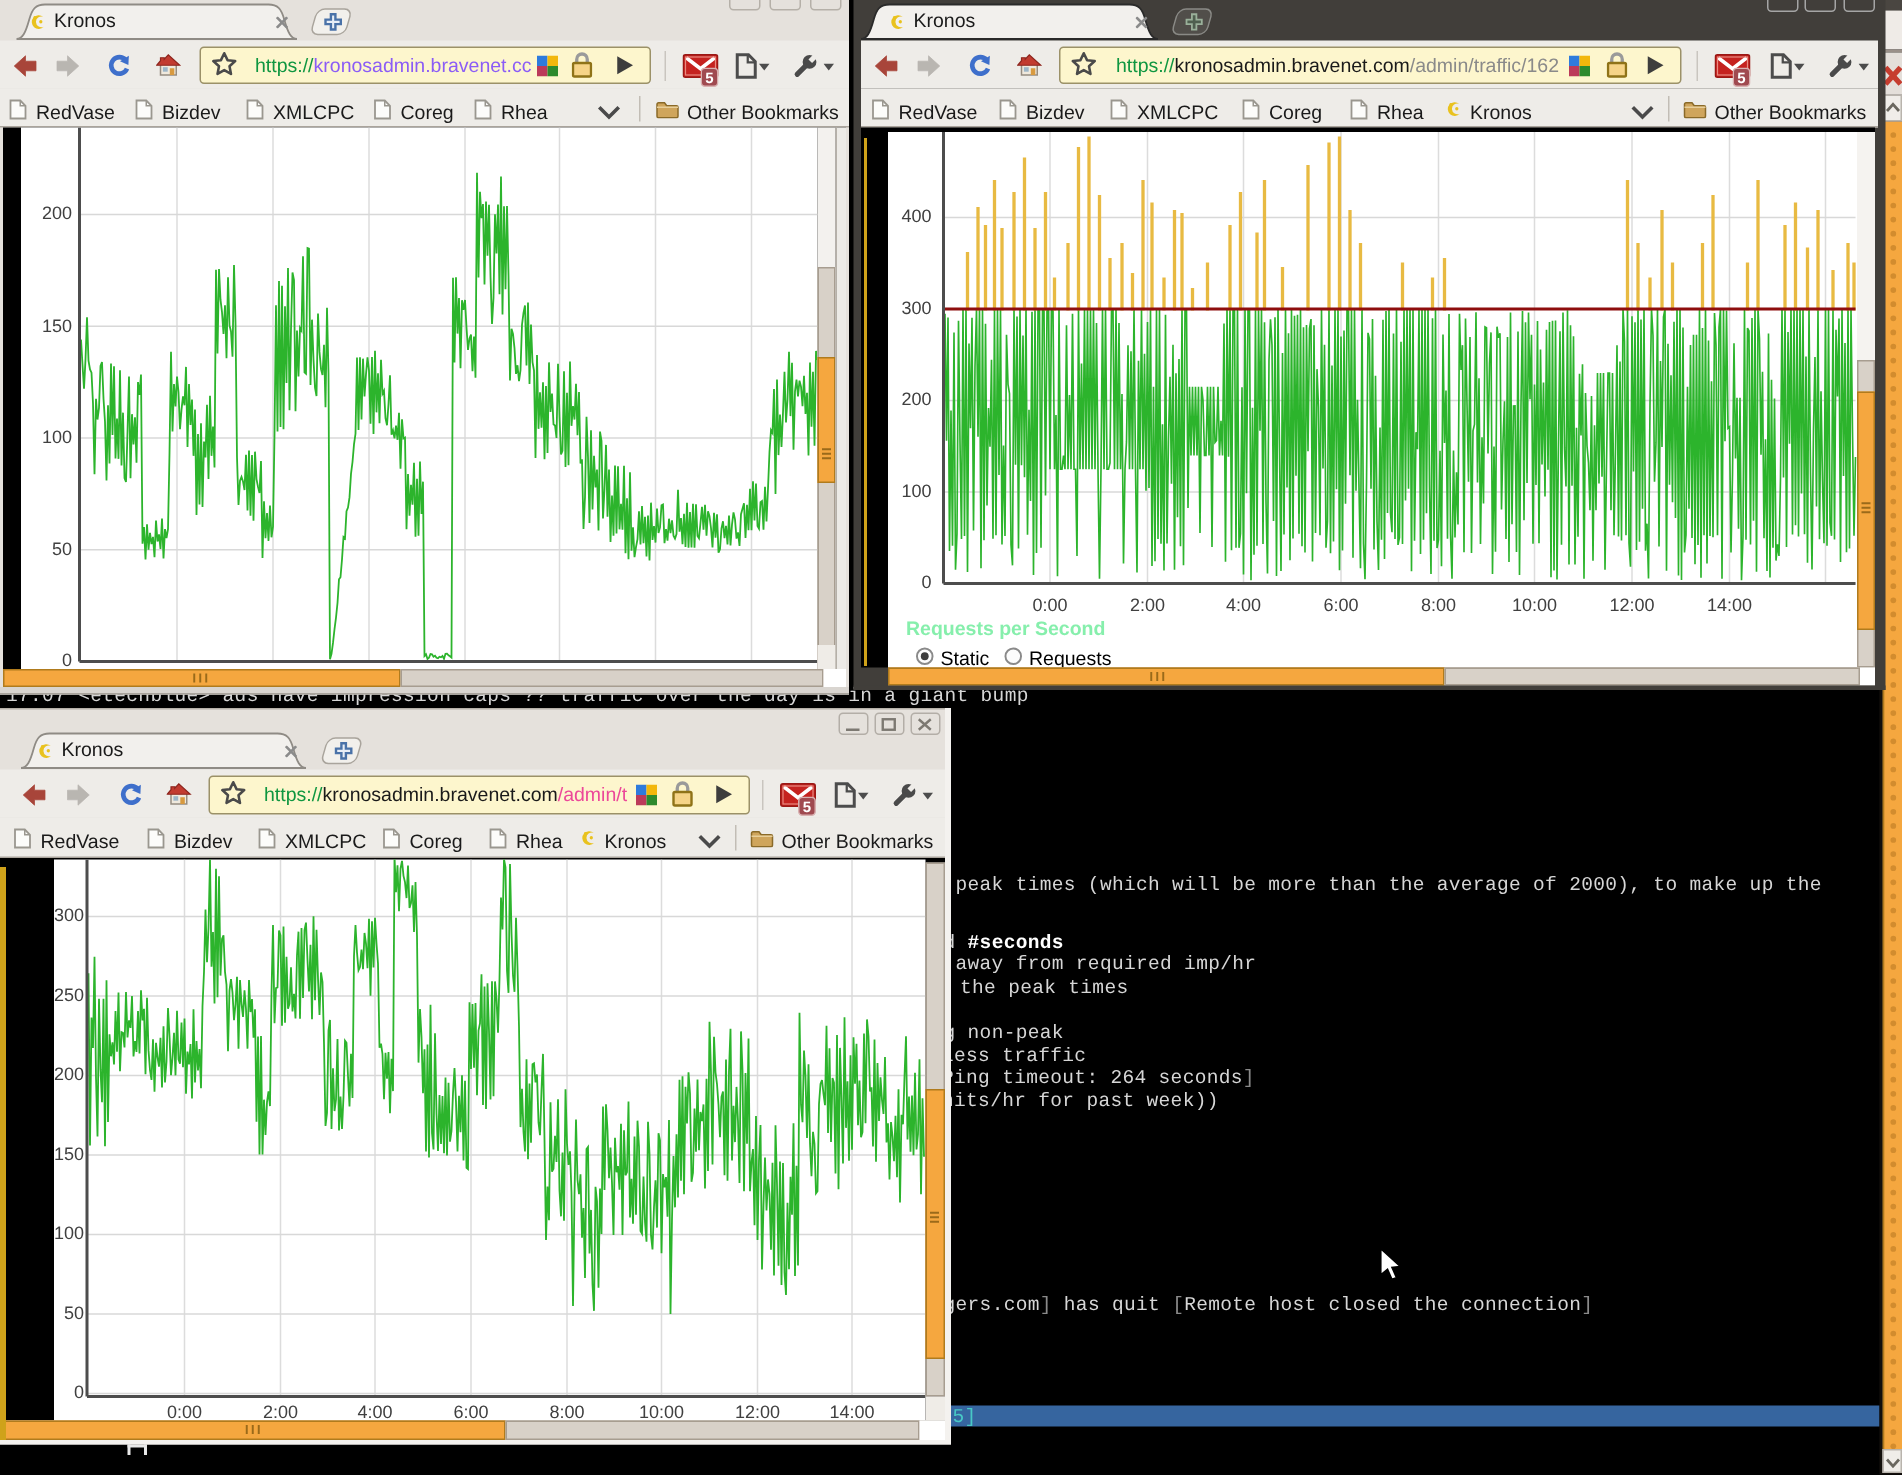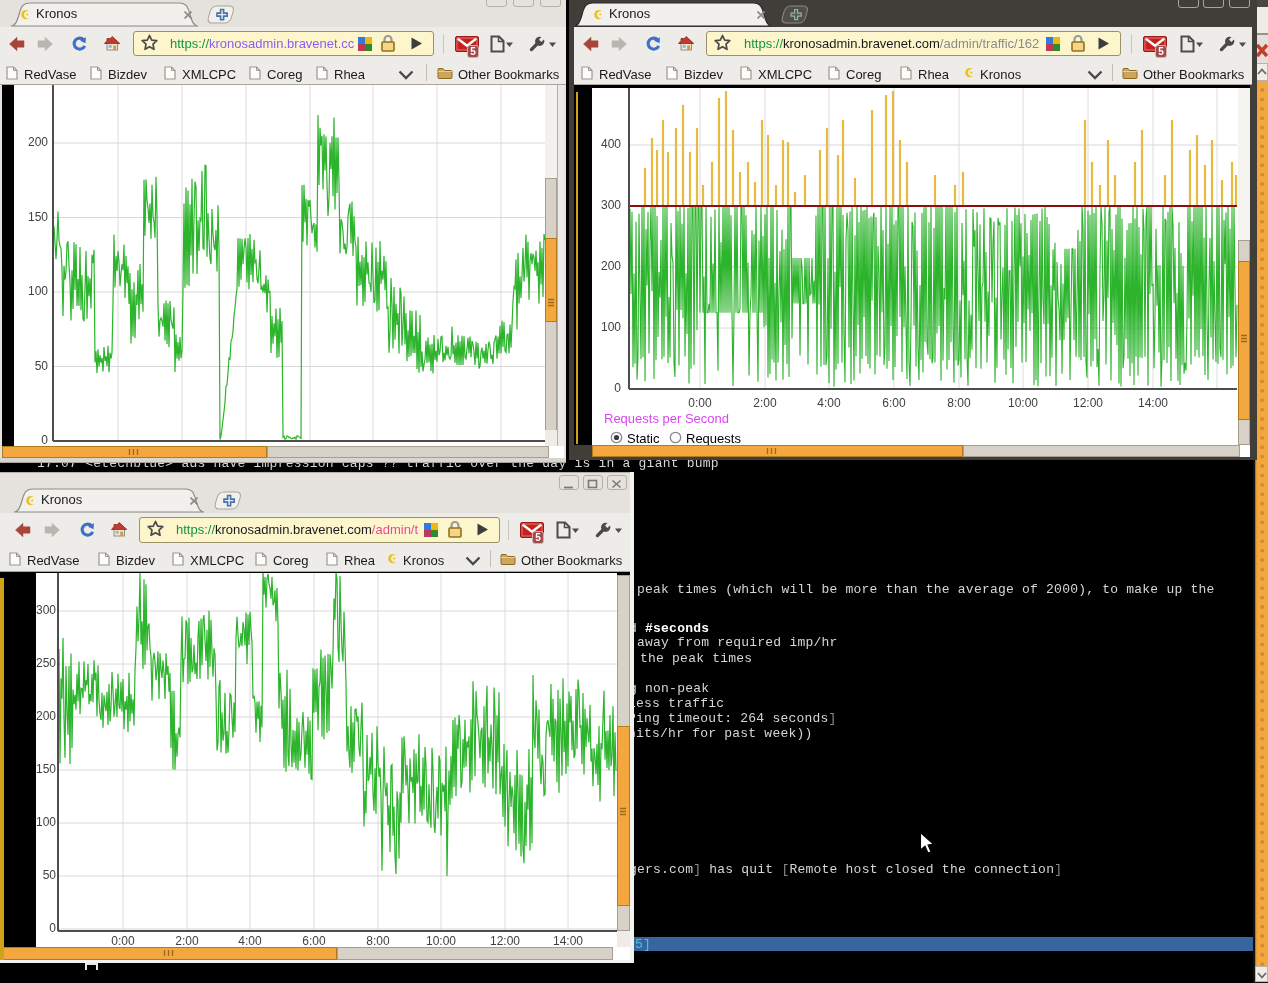--- a/index.html
+++ b/index.html
@@ -1,20 +1,20 @@
 <!DOCTYPE html>
 <html><head><meta charset="utf-8"><style>
 html,body{margin:0;padding:0;width:1268px;height:983px;overflow:hidden;background:#000;
 font-family:"Liberation Sans",sans-serif;}
 .abs{position:absolute;}
 .mono{font-family:"Liberation Mono",monospace;font-size:13px;line-height:15px;color:#d6d6d6;white-space:pre;letter-spacing:0.22px;}
 
 </style></head><body>
 <div class="abs" style="left:0;top:0;width:1268px;height:983px;background:#000"></div>
-<div class="abs mono" style="left:4px;top:456px;margin-left:33px;">17:07 &lt;etechblue&gt; ads have impression caps ?? traffic over the day is in a giant bump</div>
+<div class="abs mono" style="left:4px;top:456px;">17:07 &lt;etechblue&gt; ads have impression caps ?? traffic over the day is in a giant bump</div>
 <div class="abs mono" style="left:637px;top:546px;margin-top:36px;">peak times (which will be more than the average of 2000), to make up the</div>
 <div class="abs mono" style="left:637px;top:591px;margin-top:44px;">away from required imp/hr</div>
 <div class="abs mono" style="left:629px;top:621px;">d <b style="color:#fff">#seconds</b></div>
 <div class="abs mono" style="left:640px;top:651px;">the peak times</div>
 <div class="abs mono" style="left:629px;top:681px;">g non-peak</div>
 <div class="abs mono" style="left:628px;top:696px;">less traffic</div>
 <div class="abs mono" style="left:628px;top:711px;">Ping timeout: 264 seconds<span style="color:#8a8a8a">]</span></div>
 <div class="abs mono" style="left:628px;top:726px;">hits/hr for past week))</div>
 <div class="abs mono" style="left:629px;top:862px;">gers.com<span style="color:#8a8a8a">]</span> has quit <span style="color:#8a8a8a">[</span>Remote host closed the connection<span style="color:#8a8a8a">]</span></div>
 <div class="abs" style="left:634px;top:937px;width:619px;height:14px;background:#36659f"></div>
@@ -501,21 +501,21 @@
 <div class="abs" style="left:595px;top:381px;font-size:12px;color:#404040;width:26px;text-align:right">0</div>
 <div class="abs" style="left:680px;top:396px;font-size:12px;color:#404040;width:40px;text-align:center">0:00</div>
 <div class="abs" style="left:745px;top:396px;font-size:12px;color:#404040;width:40px;text-align:center">2:00</div>
 <div class="abs" style="left:809px;top:396px;font-size:12px;color:#404040;width:40px;text-align:center">4:00</div>
 <div class="abs" style="left:874px;top:396px;font-size:12px;color:#404040;width:40px;text-align:center">6:00</div>
 <div class="abs" style="left:939px;top:396px;font-size:12px;color:#404040;width:40px;text-align:center">8:00</div>
 <div class="abs" style="left:1003px;top:396px;font-size:12px;color:#404040;width:40px;text-align:center">10:00</div>
 <div class="abs" style="left:1068px;top:396px;font-size:12px;color:#404040;width:40px;text-align:center">12:00</div>
 <div class="abs" style="left:1133px;top:396px;font-size:12px;color:#404040;width:40px;text-align:center">14:00</div>
 <div class="abs" style="left:1197px;top:396px;font-size:12px;color:#ffffff;width:40px;text-align:center">16:00</div>
-<div class="abs" style="left:604px;top:411px;font-size:13px;font-weight:normal;color:#d946ef">Requests per Second</div>
+<div class="abs" style="left:604px;top:411px;font-size:13px;font-weight:bold;color:#86efac">Requests per Second</div>
 <svg class="abs" style="left:610px;top:431px;" width="13" height="13" viewBox="0 0 13 13">
     <circle cx="6.5" cy="6.5" r="5.2" fill="#fcfcfc" stroke="#8a8a8a" stroke-width="1.3"></circle>
     <circle cx="6.5" cy="6.5" r="2.6" fill="#3c3c3c"></circle>
   </svg>
 <div class="abs" style="left:627px;top:431px;font-size:13px;color:#000">Static</div>
 <svg class="abs" style="left:669px;top:431px;" width="13" height="13" viewBox="0 0 13 13">
     <circle cx="6.5" cy="6.5" r="5.2" fill="#fcfcfc" stroke="#8a8a8a" stroke-width="1.3"></circle>
   </svg>
 <div class="abs" style="left:686px;top:431px;font-size:13px;color:#000">Requests</div>
 <div class="abs" style="left:1238px;top:88px;width:12px;height:152px;background:#f5f3f0"></div>

